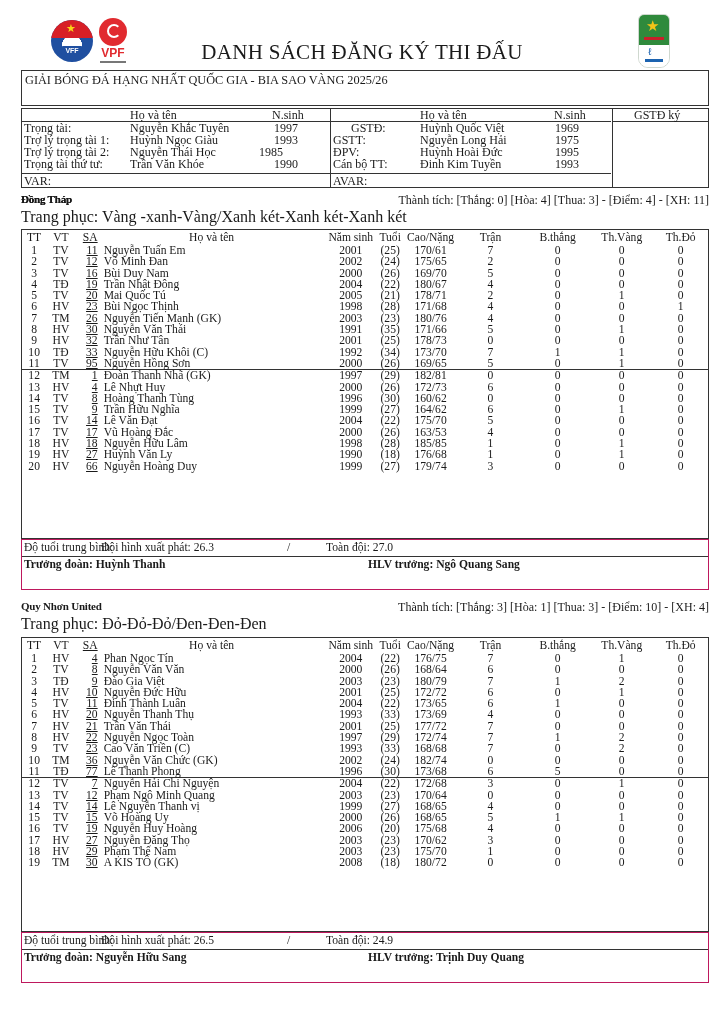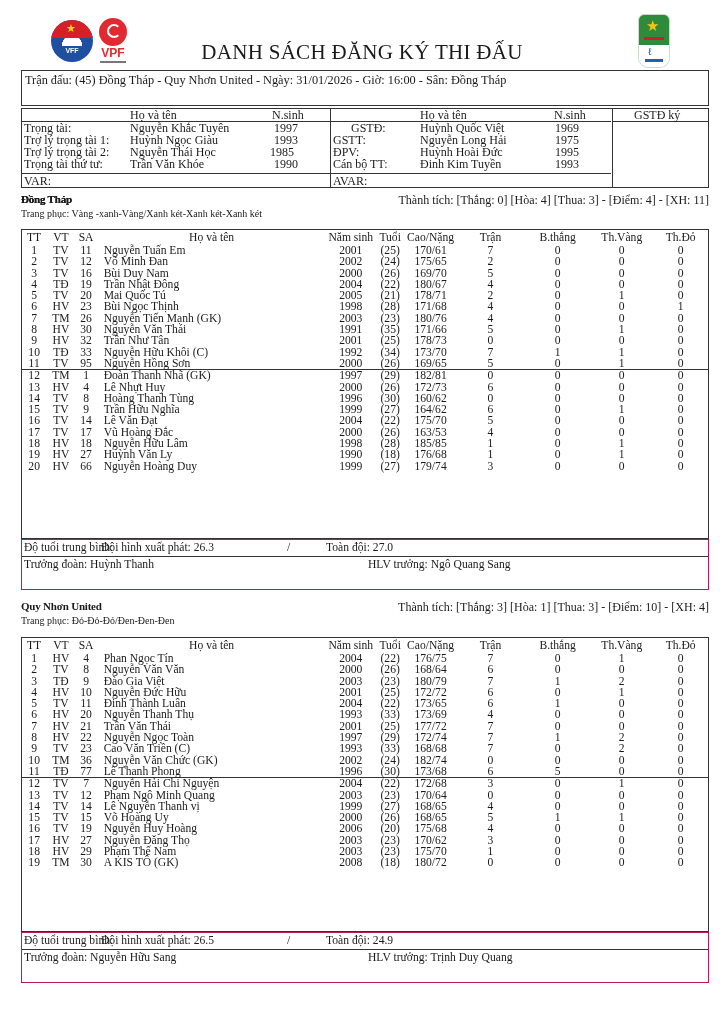--- a/index.html
+++ b/index.html
@@ -30,42 +30,42 @@
   .box { border:1px solid #333; box-sizing:border-box; }
   .header-box { left:21px; top:70px; width:688px; height:36px; padding:1px 3px; font-size:12.3px; line-height:16px; }
   .off { left:21px; top:108px; width:688px; height:80px; }
   .vline { position:absolute; top:0; bottom:0; width:1px; background:#333; }
   .hline { position:absolute; left:0; right:0; height:1px; background:#333; }
   .cell { position:absolute; white-space:nowrap; font-size:12px; line-height:12px; }
 
   .team-name { font-weight:bold; font-size:11px; letter-spacing:-0.2px; }
   .team-name.t1 { text-shadow:0 0 0.4px #000; }
   .team-stats { font-size:12px; }
-  .kit { font-size:10px; }
+  .kit { font-size:16px; }
 
   table.roster { border-collapse:collapse; position:absolute; left:21px; width:688px; font-size:11.6px; }
   table.roster td, table.roster th { padding:0; height:11.3px; line-height:11.3px; white-space:nowrap; font-weight:normal; }
   table.roster th { height:15px; line-height:15px; }
   .c-tt { width:25px; text-align:center; }
   .c-vt { width:26px; text-align:center; }
-  .c-sa { width:22px; text-align:center; }
+  .c-sa { width:22px; text-align:right;text-decoration:underline; }
   .c-name { width:211px; text-align:left; padding-left:6px !important;margin-left:20px; }
   .c-name-h { width:211px; text-align:center; }
   .c-ns { width:48px; text-align:center;margin-top:7px; }
   .c-age { width:27px; text-align:center; }
   .c-ch { width:50px; text-align:center; }
   .c-tran { width:64px; text-align:center; }
   .c-bt { width:64px; text-align:center; }
   .c-tv { width:58px; text-align:center; }
   .c-td { width:54px; text-align:center; }
   tr.sep td { border-top:1px solid #333; }
 
   .footbox { position:absolute; left:21px; width:688px; box-sizing:border-box; border:1px solid #be185d; font-size:11.6px; }
   .footbox .row1 { height:16px; line-height:16px; border-bottom:1px solid #333; padding-left:2px; position:relative; }
-  .footbox .row2 { height:32px; line-height:16px; padding-left:2px; position:relative; }
+  .footbox .row2 { height:32px; line-height:16px; padding-left:2px; position:relative;font-weight:bold; }
 </style>
 </head>
 <body>
 
 <div class="abs logo-vff">
   <div class="red"></div>
     <div class="star">★</div>
     <div class="txt">VFF</div>
 </div>
 <div class="abs logo-vpf">
@@ -80,21 +80,21 @@
     </div>
   <div class="bot">
       <span>ℓ</span>
       <i></i>
     </div>
 </div>
 
 <div class="abs title">DANH SÁCH ĐĂNG KÝ THI ĐẤU</div>
 
 <div class="abs box header-box">
-  <div>Trận đấu: (45) Đồng Tháp - Quy Nhơn United - Ngày: 31/01/2026 - Giờ: 16:00 - Sân: Đồng Tháp</div>
+  <div>GIẢI BÓNG ĐÁ HẠNG NHẤT QUỐC GIA - BIA SAO VÀNG 2025/26</div>
 </div>
 
 <div class="abs box off">
   <div class="vline" style="left:308px"></div>
   <div class="vline" style="left:590px"></div>
   <div class="hline" style="top:12px;right:97px"></div>
   <div class="hline" style="top:12px;left:590px"></div>
   <div class="hline" style="top:64px;right:97px"></div>
 
   <div class="cell" style="left:108px;top:0">Họ và tên</div>
@@ -104,21 +104,21 @@
   <div class="cell" style="left:612px;top:0">GSTĐ ký</div>
 
   <div class="cell" style="left:2px;top:13px">Trọng tài:</div>
   <div class="cell" style="left:108px;top:13px">Nguyễn Khắc Tuyên</div>
   <div class="cell" style="left:252px;top:13px">1997</div>
   <div class="cell" style="left:2px;top:25px">Trợ lý trọng tài 1:</div>
   <div class="cell" style="left:108px;top:25px">Huỳnh Ngọc Giàu</div>
   <div class="cell" style="left:252px;top:25px">1993</div>
   <div class="cell" style="left:2px;top:37px">Trợ lý trọng tài 2:</div>
   <div class="cell" style="left:108px;top:37px">Nguyễn Thái Học</div>
-  <div class="cell" style="left:248px;top:37px">1985</div>
+  <div class="cell" style="left:237px;top:37px">1985</div>
   <div class="cell" style="left:2px;top:49px">Trọng tài thứ tư:</div>
   <div class="cell" style="left:108px;top:49px">Trần Văn Khóe</div>
   <div class="cell" style="left:252px;top:49px">1990</div>
 
   <div class="cell" style="left:329px;top:13px">GSTĐ:</div>
   <div class="cell" style="left:398px;top:13px">Huỳnh Quốc Việt</div>
   <div class="cell" style="left:533px;top:13px">1969</div>
   <div class="cell" style="left:311px;top:25px">GSTT:</div>
   <div class="cell" style="left:398px;top:25px">Nguyễn Long Hải</div>
   <div class="cell" style="left:533px;top:25px">1975</div>

